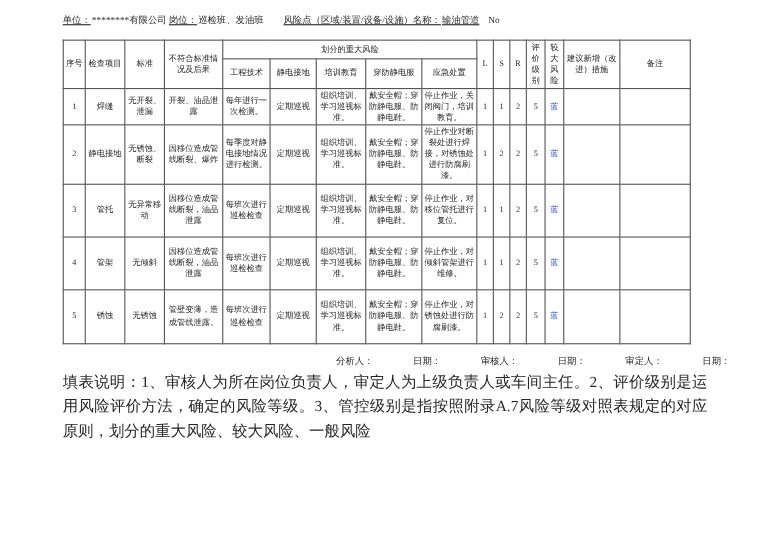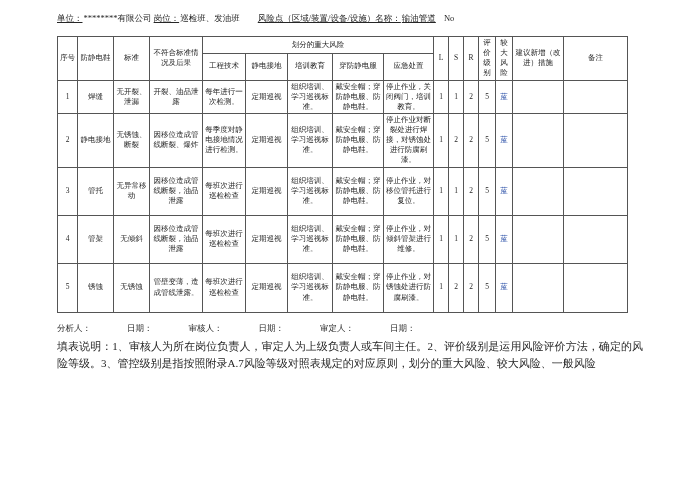--- a/index.html
+++ b/index.html
@@ -38,26 +38,26 @@
   }
   tr.hdr1 { height:16px; }
   tr.hdr2 { height:26px; }
   tr.r1 { height:32px; }
   tr.r2 { height:41px; }
   tr.r3 { height:48px; }
   tr.r4 { height:48px; }
   tr.r5 { height:49px; }
   td.blue { color:#2b50a8; }
 
-  .sign-line { margin:10px 0 0 57px; font-size:8.5px; white-space:nowrap; }
+  .sign-line { margin:10px 0 0 57px; font-size:8.5px; white-space:nowrap;text-align:right; }
   .sign-line span { display:inline-block; margin-right:36px; }
 
   .note-block {
     margin:3px 0 0 57px; width:586px;
-    font-size:11px; line-height:1.6; text-align:justify;
+    font-size:14px; line-height:1.6; text-align:justify;
   }
 </style>
 </head>
 <body>
 
 <div class="page">
 
 
   <div class="info-line">
     <span class="lab">单位：</span><span class="gap-s">********有限公司</span>
@@ -81,21 +81,21 @@
         <col style="width:15px">
         <col style="width:15px">
         <col style="width:17px">
         <col style="width:17px">
       <col style="width:51px">
         <col style="width:64px">
     </colgroup>
     <thead>
       <tr class="hdr1">
         <th rowspan="2">序号</th>
-        <th rowspan="2">防静电鞋</th>
+        <th rowspan="2">检查项目</th>
         <th rowspan="2">标准</th>
         <th rowspan="2">不符合标准情况及后果</th>
         <th colspan="5">划分的重大风险</th>
         <th rowspan="2">L</th>
         <th rowspan="2">S</th>
         <th rowspan="2">R</th>
         <th rowspan="2">评价级别</th>
         <th rowspan="2">较大风险</th>
         <th rowspan="2">建议新增（改进）措施</th>
         <th rowspan="2">备注</th>

